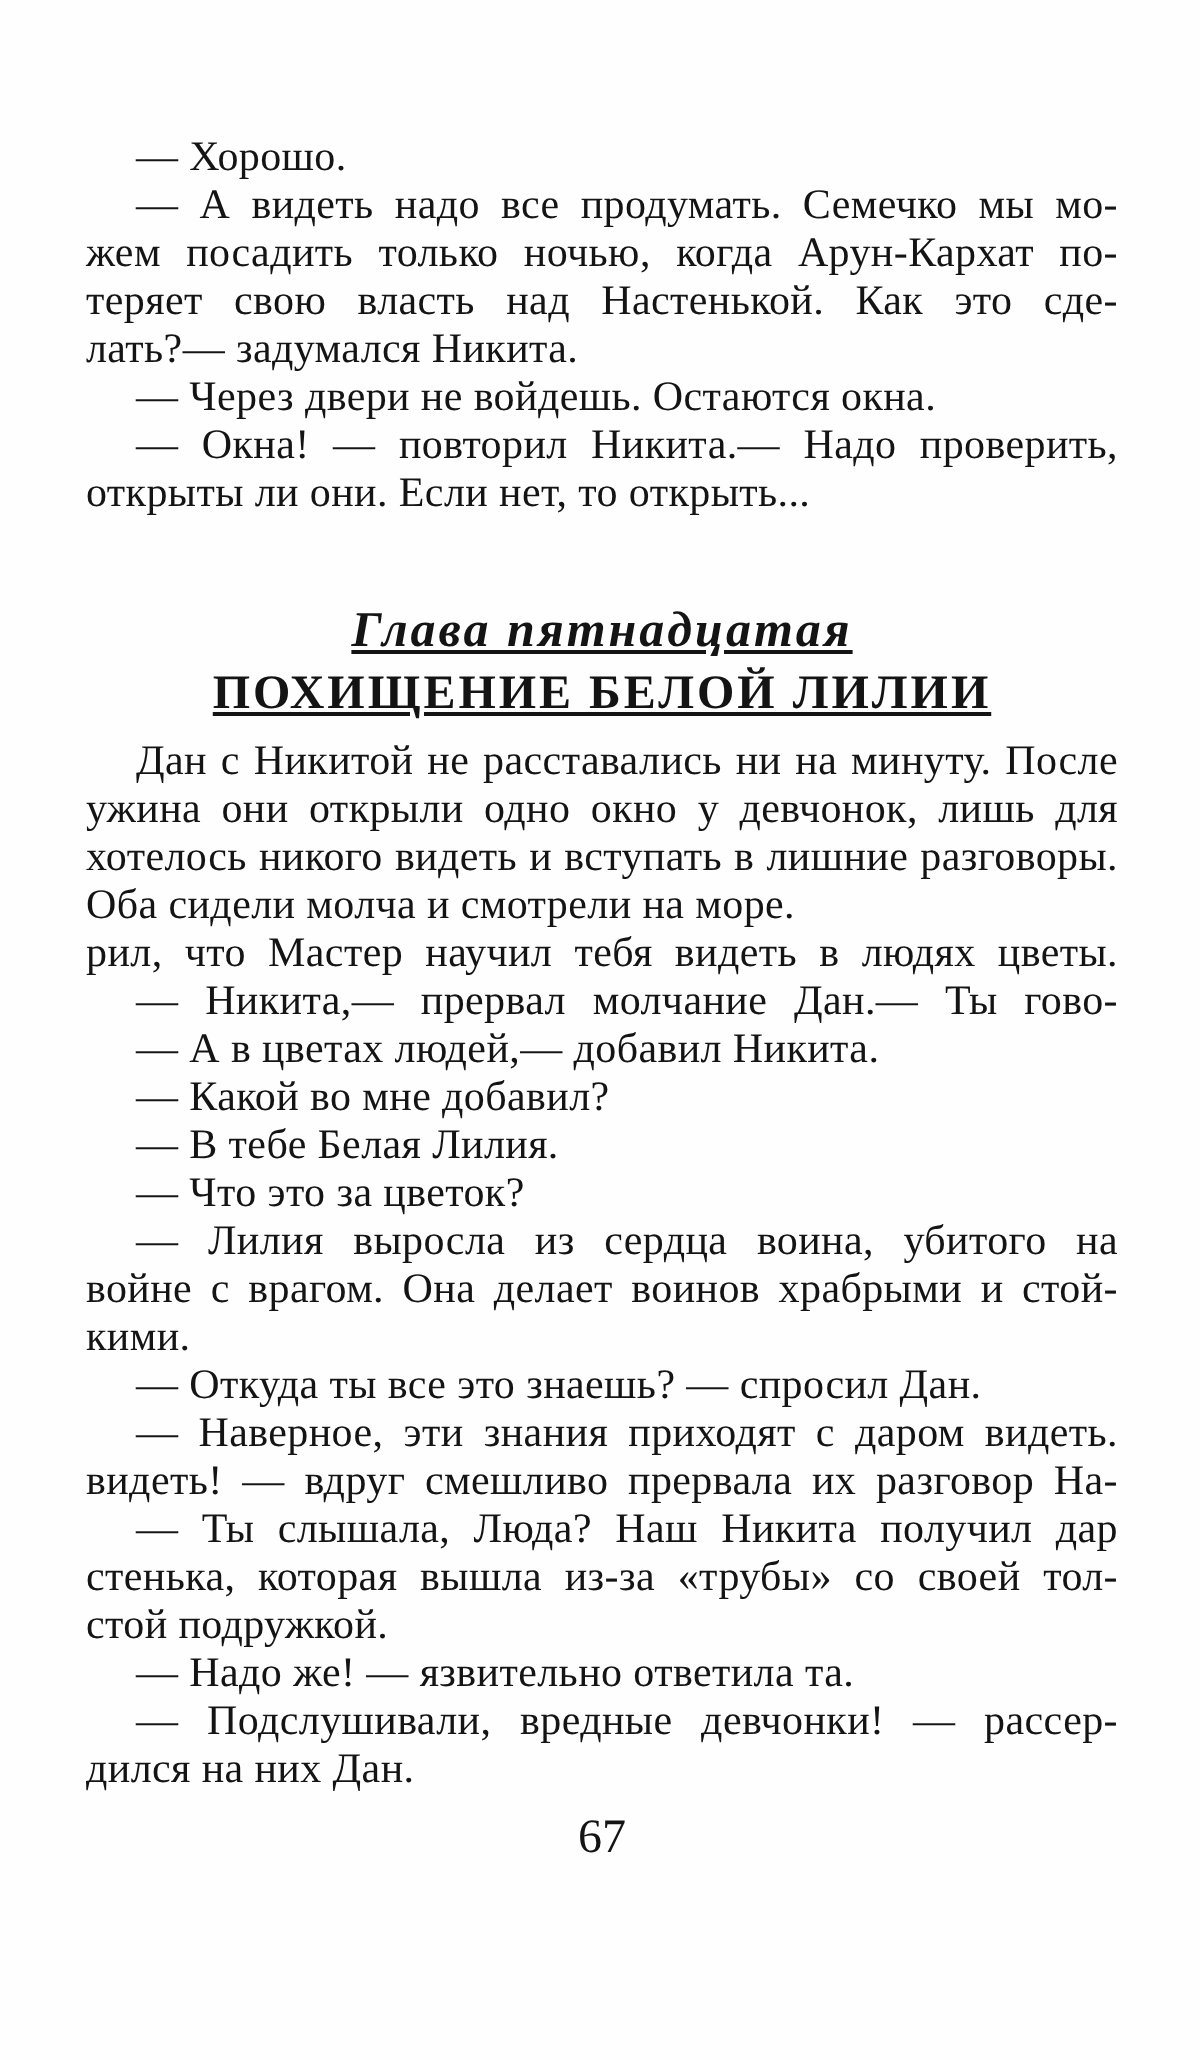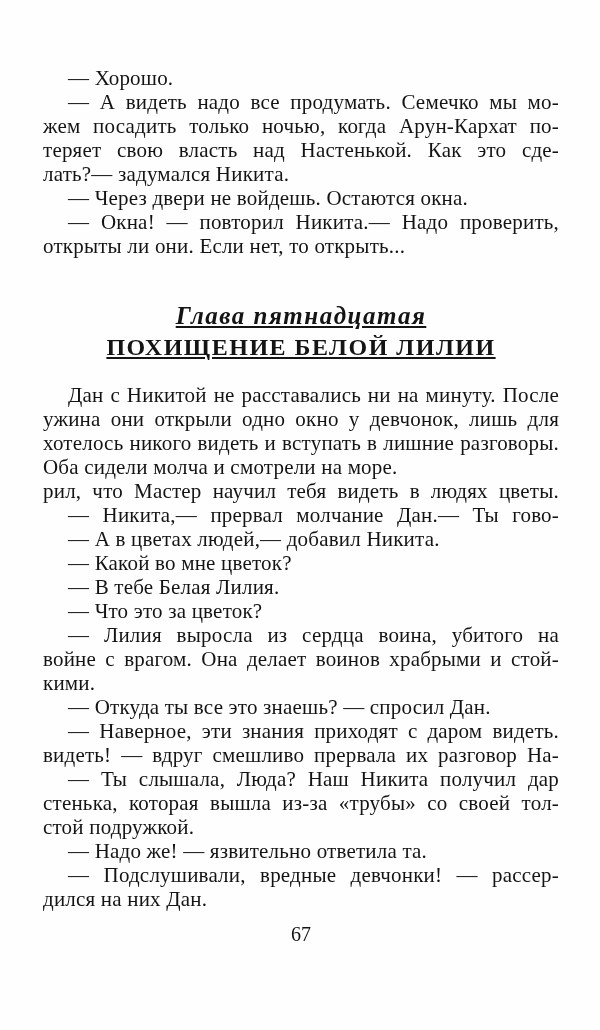--- a/index.html
+++ b/index.html
@@ -45,25 +45,25 @@
     font-style: italic;
     font-weight: bold;
     letter-spacing: 1.5px;
   }
   .chapter-title {
     font-size: 24px;
     line-height: 30px;
     font-weight: bold;
     letter-spacing: 1.5px;
   }
-  .body-block { margin-top: 21px; }
+  .body-block { margin-top: 6px; }
   .page-number {
     margin-top: 10px;
     text-align: center;
-    font-size: 20px;
+    font-size: 24px;
     line-height: 26px;
   }
 </style>
 </head>
 <body style="background: rgb(254, 254, 254); color: rgb(20, 20, 20);">
 
 <div class="book-page">
   <div class="text-column">
 
     <div id="top-block">
@@ -98,21 +98,21 @@
           <div class="line">Оба сидели молча и смотрели на море.</div>
         </div>
         <div class="para">
           <div class="line just">рил, что Мастер научил тебя видеть в людях цветы.</div>
           <div class="line first just">— Никита,— прервал молчание Дан.— Ты гово-</div>
         </div>
         <div class="para">
           <div class="line first">— А в цветах людей,— добавил Никита.</div>
         </div>
         <div class="para">
-          <div class="line first">— Какой во мне цветок?</div>
+          <div class="line first">— Какой во мне добавил?</div>
         </div>
         <div class="para">
           <div class="line first">— В тебе Белая Лилия.</div>
         </div>
         <div class="para">
           <div class="line first">— Что это за цветок?</div>
         </div>
         <div class="para">
           <div class="line first just">— Лилия выросла из сердца воина, убитого на</div>
           <div class="line just">войне с врагом. Она делает воинов храбрыми и стой-</div>

